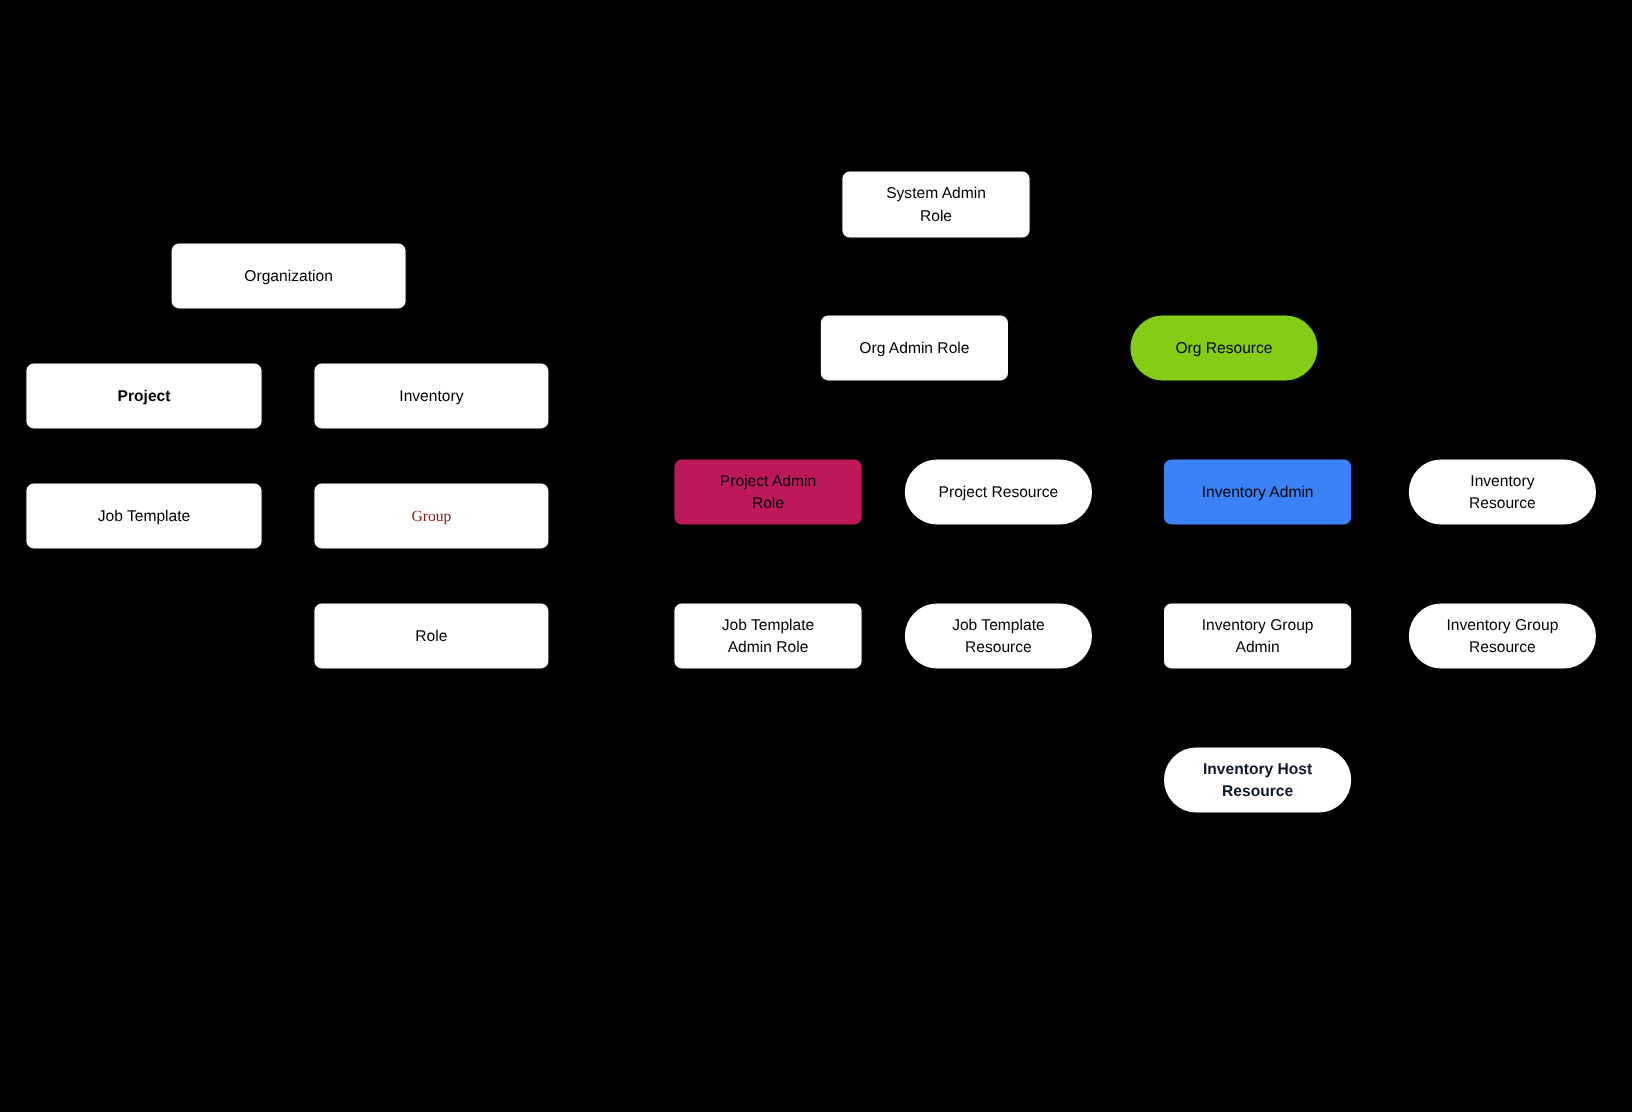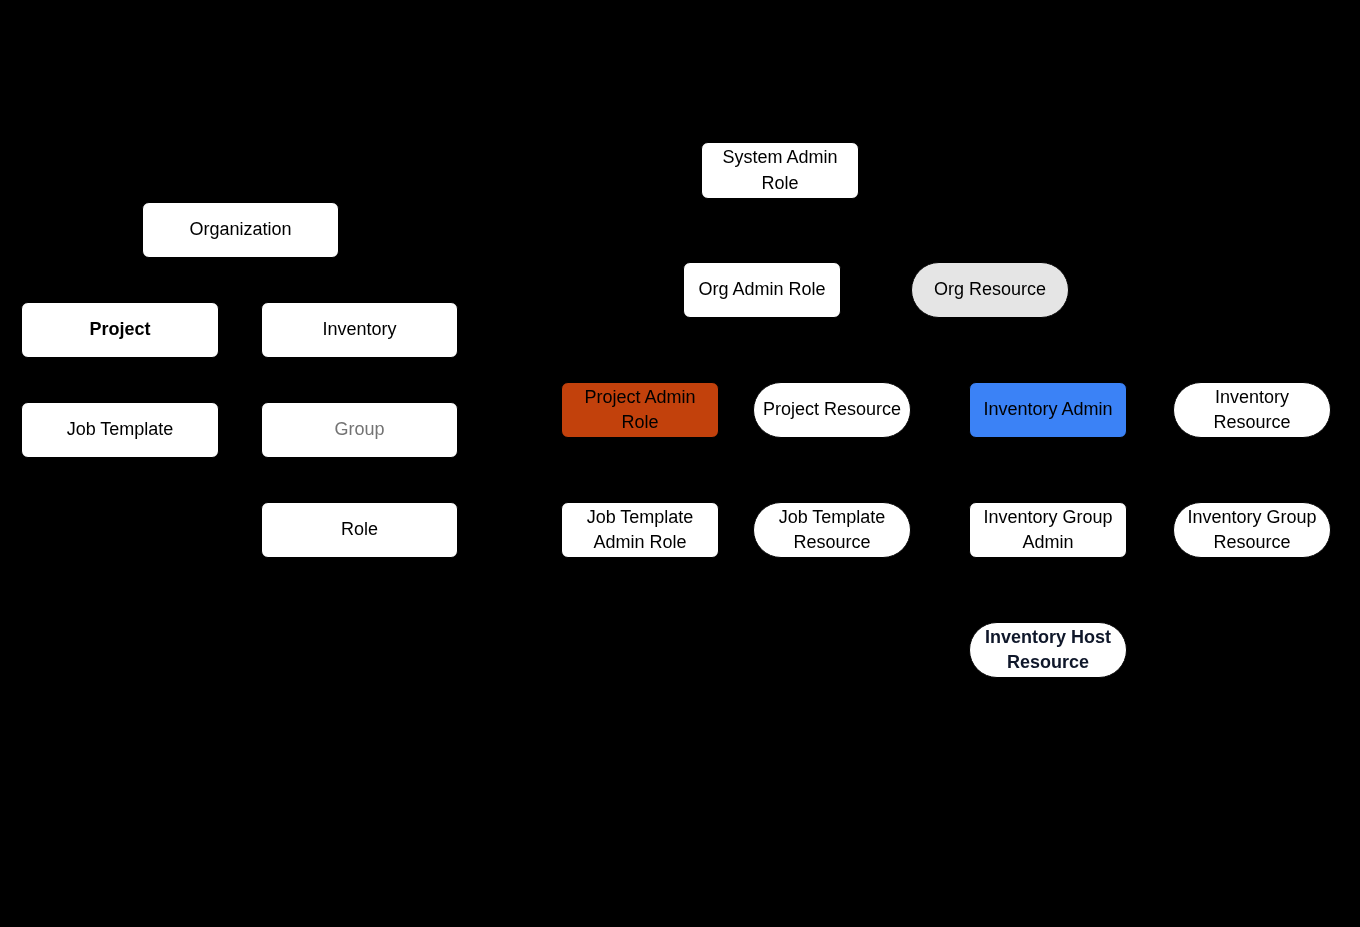--- a/index.html
+++ b/index.html
@@ -21,47 +21,47 @@
   .node {
     position: absolute;
     box-sizing: border-box;
     background: #ffffff;
     color: #000000;
     border: 1px solid #000000;
     display: flex;
     align-items: center;
     justify-content: center;
     text-align: center;
-    font-size: 18px;
+    font-size: 13px;
     line-height: 1.4;
     white-space: pre-line;
     padding: 2px 6px;
   }
   .node.rect {
     border-radius: 7px;
   }
   .node.pill {
     border-radius: 28px;
   }
 </style>
 </head>
 <body>
 
 <div id="diagram" style="background: rgb(0, 0, 0);">
     <div class="node rect" style="left: 142px; top: 202px; width: 197px; height: 56px; background: rgb(255, 255, 255); color: rgb(0, 0, 0);">Organization</div>
     <div class="node rect" style="left: 21px; top: 302px; width: 198px; height: 56px; background: rgb(255, 255, 255); color: rgb(0, 0, 0); font-weight: bold;">Project</div>
     <div class="node rect" style="left: 261px; top: 302px; width: 197px; height: 56px; background: rgb(255, 255, 255); color: rgb(0, 0, 0);">Inventory</div>
     <div class="node rect" style="left: 21px; top: 402px; width: 198px; height: 56px; background: rgb(255, 255, 255); color: rgb(0, 0, 0);">Job Template</div>
-    <div class="node rect" style="left: 261px; top: 402px; width: 197px; height: 56px; background: rgb(255, 255, 255); color: #737373;">Group</div>
+    <div class="node rect" style="left: 261px; top: 402px; width: 197px; height: 56px; background: rgb(255, 255, 255); color: #7f1d1d; font-family: Liberation Serif, serif;">Group</div>
     <div class="node rect" style="left: 261px; top: 502px; width: 197px; height: 56px; background: rgb(255, 255, 255); color: rgb(0, 0, 0);">Role</div>
     <div class="node rect" style="left: 701px; top: 142px; width: 158px; height: 57px; background: rgb(255, 255, 255); color: rgb(0, 0, 0);">System Admin
 Role</div>
     <div class="node rect" style="left: 683px; top: 262px; width: 158px; height: 56px; background: rgb(255, 255, 255); color: rgb(0, 0, 0);">Org Admin Role</div>
-    <div class="node pill" style="left: 911px; top: 262px; width: 158px; height: 56px; background: #e5e5e5; color: rgb(0, 0, 0);">Org Resource</div>
-    <div class="node rect" style="left: 561px; top: 382px; width: 158px; height: 56px; background: #c2410c; color: rgb(0, 0, 0);">Project Admin
+    <div class="node pill" style="left: 941px; top: 262px; width: 158px; height: 56px; background: #84cc16; color: rgb(0, 0, 0);">Org Resource</div>
+    <div class="node rect" style="left: 561px; top: 382px; width: 158px; height: 56px; background: #be185d; color: rgb(0, 0, 0);">Project Admin
 Role</div>
     <div class="node pill" style="left: 753px; top: 382px; width: 158px; height: 56px; background: rgb(255, 255, 255); color: rgb(0, 0, 0);">Project Resource</div>
     <div class="node rect" style="left: 969px; top: 382px; width: 158px; height: 56px; background: #3b82f6; color: rgb(0, 0, 0);">Inventory Admin</div>
     <div class="node pill" style="left: 1173px; top: 382px; width: 158px; height: 56px; background: rgb(255, 255, 255); color: rgb(0, 0, 0);">Inventory
 Resource</div>
     <div class="node rect" style="left: 561px; top: 502px; width: 158px; height: 56px; background: rgb(255, 255, 255); color: rgb(0, 0, 0);">Job Template
 Admin Role</div>
     <div class="node pill" style="left: 753px; top: 502px; width: 158px; height: 56px; background: rgb(255, 255, 255); color: rgb(0, 0, 0);">Job Template
 Resource</div>
     <div class="node rect" style="left: 969px; top: 502px; width: 158px; height: 56px; background: rgb(255, 255, 255); color: rgb(0, 0, 0);">Inventory Group

